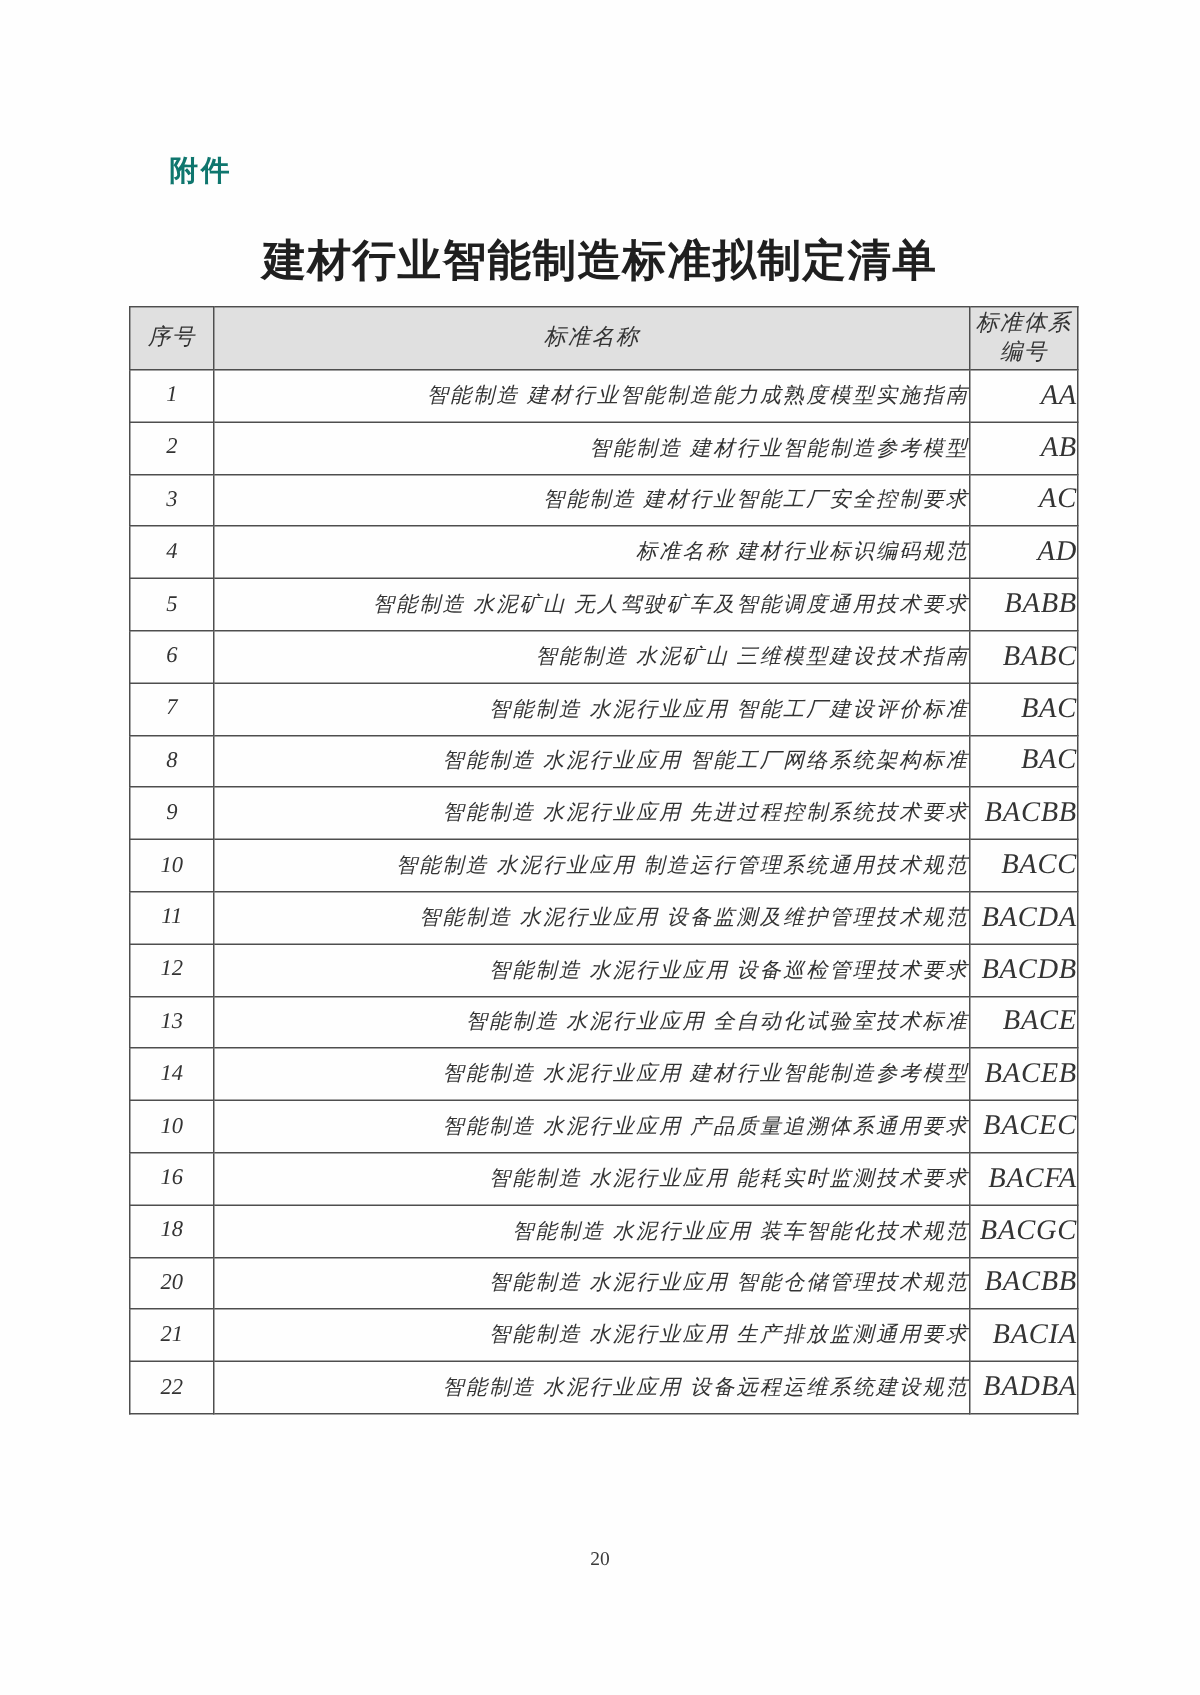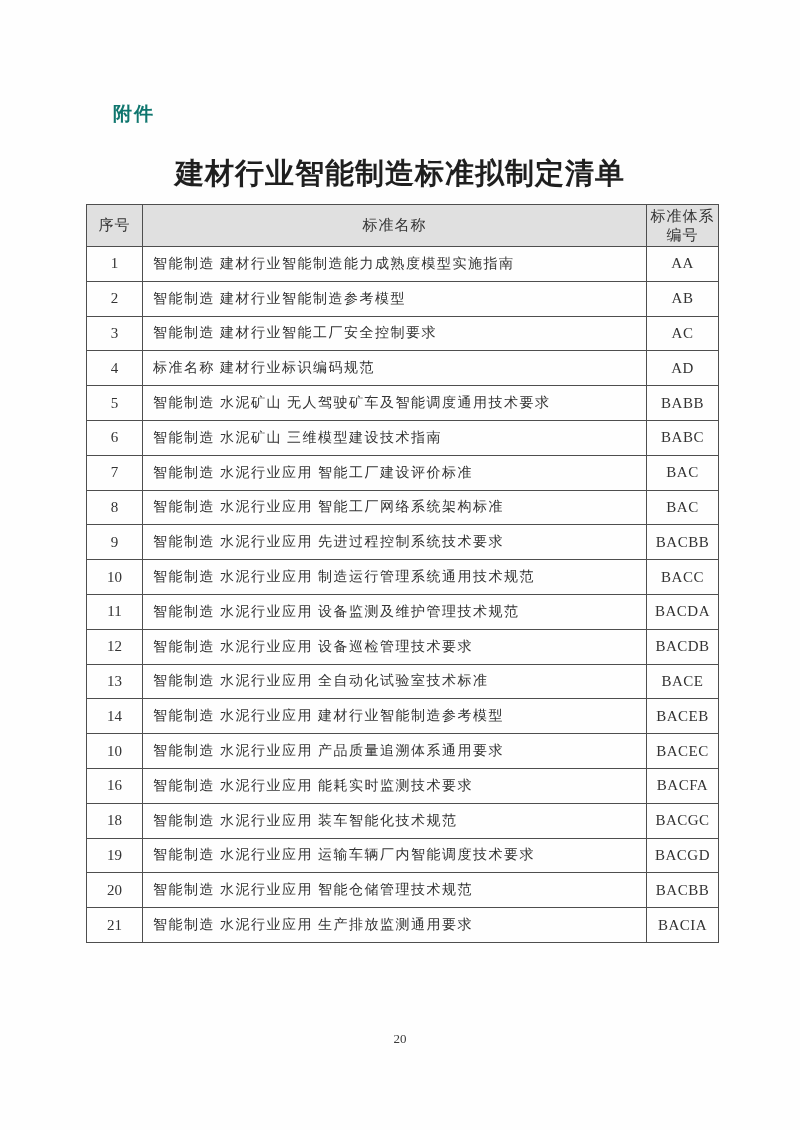--- a/index.html
+++ b/index.html
@@ -38,20 +38,21 @@
     letter-spacing: 1px;
     font-family: "Liberation Sans", "DejaVu Sans", sans-serif;
   }
   table.std-table {
     position: absolute;
     left: 86px;
     top: 204px;
     width: 632px;
     border-collapse: collapse;
     table-layout: fixed;
+    font-style: italic;
   }
   .std-table col.c-no   { width: 56px; }
   .std-table col.c-name { width: 504px; }
   .std-table col.c-code { width: 72px; }
   .std-table th, .std-table td {
     border: 1px solid #4e4e4e;
     vertical-align: middle;
   }
   .std-table thead th {
     background: #e0e0e0;
@@ -70,27 +71,27 @@
     background: #fefefe;
   }
   .std-table td.cell-no {
     text-align: center;
     font-size: 15px;
     letter-spacing: 0;
   }
   .std-table td.cell-name {
     padding-left: 10px;
     letter-spacing: 1.5px;
-    text-align: left;
+    text-align: right;
     white-space: nowrap;
     overflow: hidden;
   }
   .std-table td.cell-code {
-    text-align: center;
-    font-size: 15px;
+    text-align: right;
+    font-size: 19px;
     letter-spacing: 0.5px;
   }
   .page-number {
     position: absolute;
     left: 0;
     top: 1031px;
     width: 100%;
     text-align: center;
     font-size: 13px;
     color: #3a3a3a;
@@ -218,36 +219,36 @@
     <td class="cell-code">BACFA</td>
   </tr>
 
 
   <tr>
     <td class="cell-no">18</td>
     <td class="cell-name">智能制造 水泥行业应用 装车智能化技术规范</td>
     <td class="cell-code">BACGC</td>
   </tr>
 
-  <tr>
-    <td class="cell-no">19</td>
-    <td class="cell-name">智能制造 水泥行业应用 运输车辆厂内智能调度技术要求</td>
-    <td class="cell-code">BACGD</td>
-  </tr>
 
   <tr>
     <td class="cell-no">20</td>
     <td class="cell-name">智能制造 水泥行业应用 智能仓储管理技术规范</td>
     <td class="cell-code">BACBB</td>
   </tr>
 
   <tr>
     <td class="cell-no">21</td>
     <td class="cell-name">智能制造 水泥行业应用 生产排放监测通用要求</td>
     <td class="cell-code">BACIA</td>
   </tr>
 
+  <tr>
+    <td class="cell-no">22</td>
+    <td class="cell-name">智能制造 水泥行业应用 设备远程运维系统建设规范</td>
+    <td class="cell-code">BADBA</td>
+  </tr>
 </tbody>
   </table>
 
   <div class="page-number">20</div>
 
 </div>
 
 </body></html>

